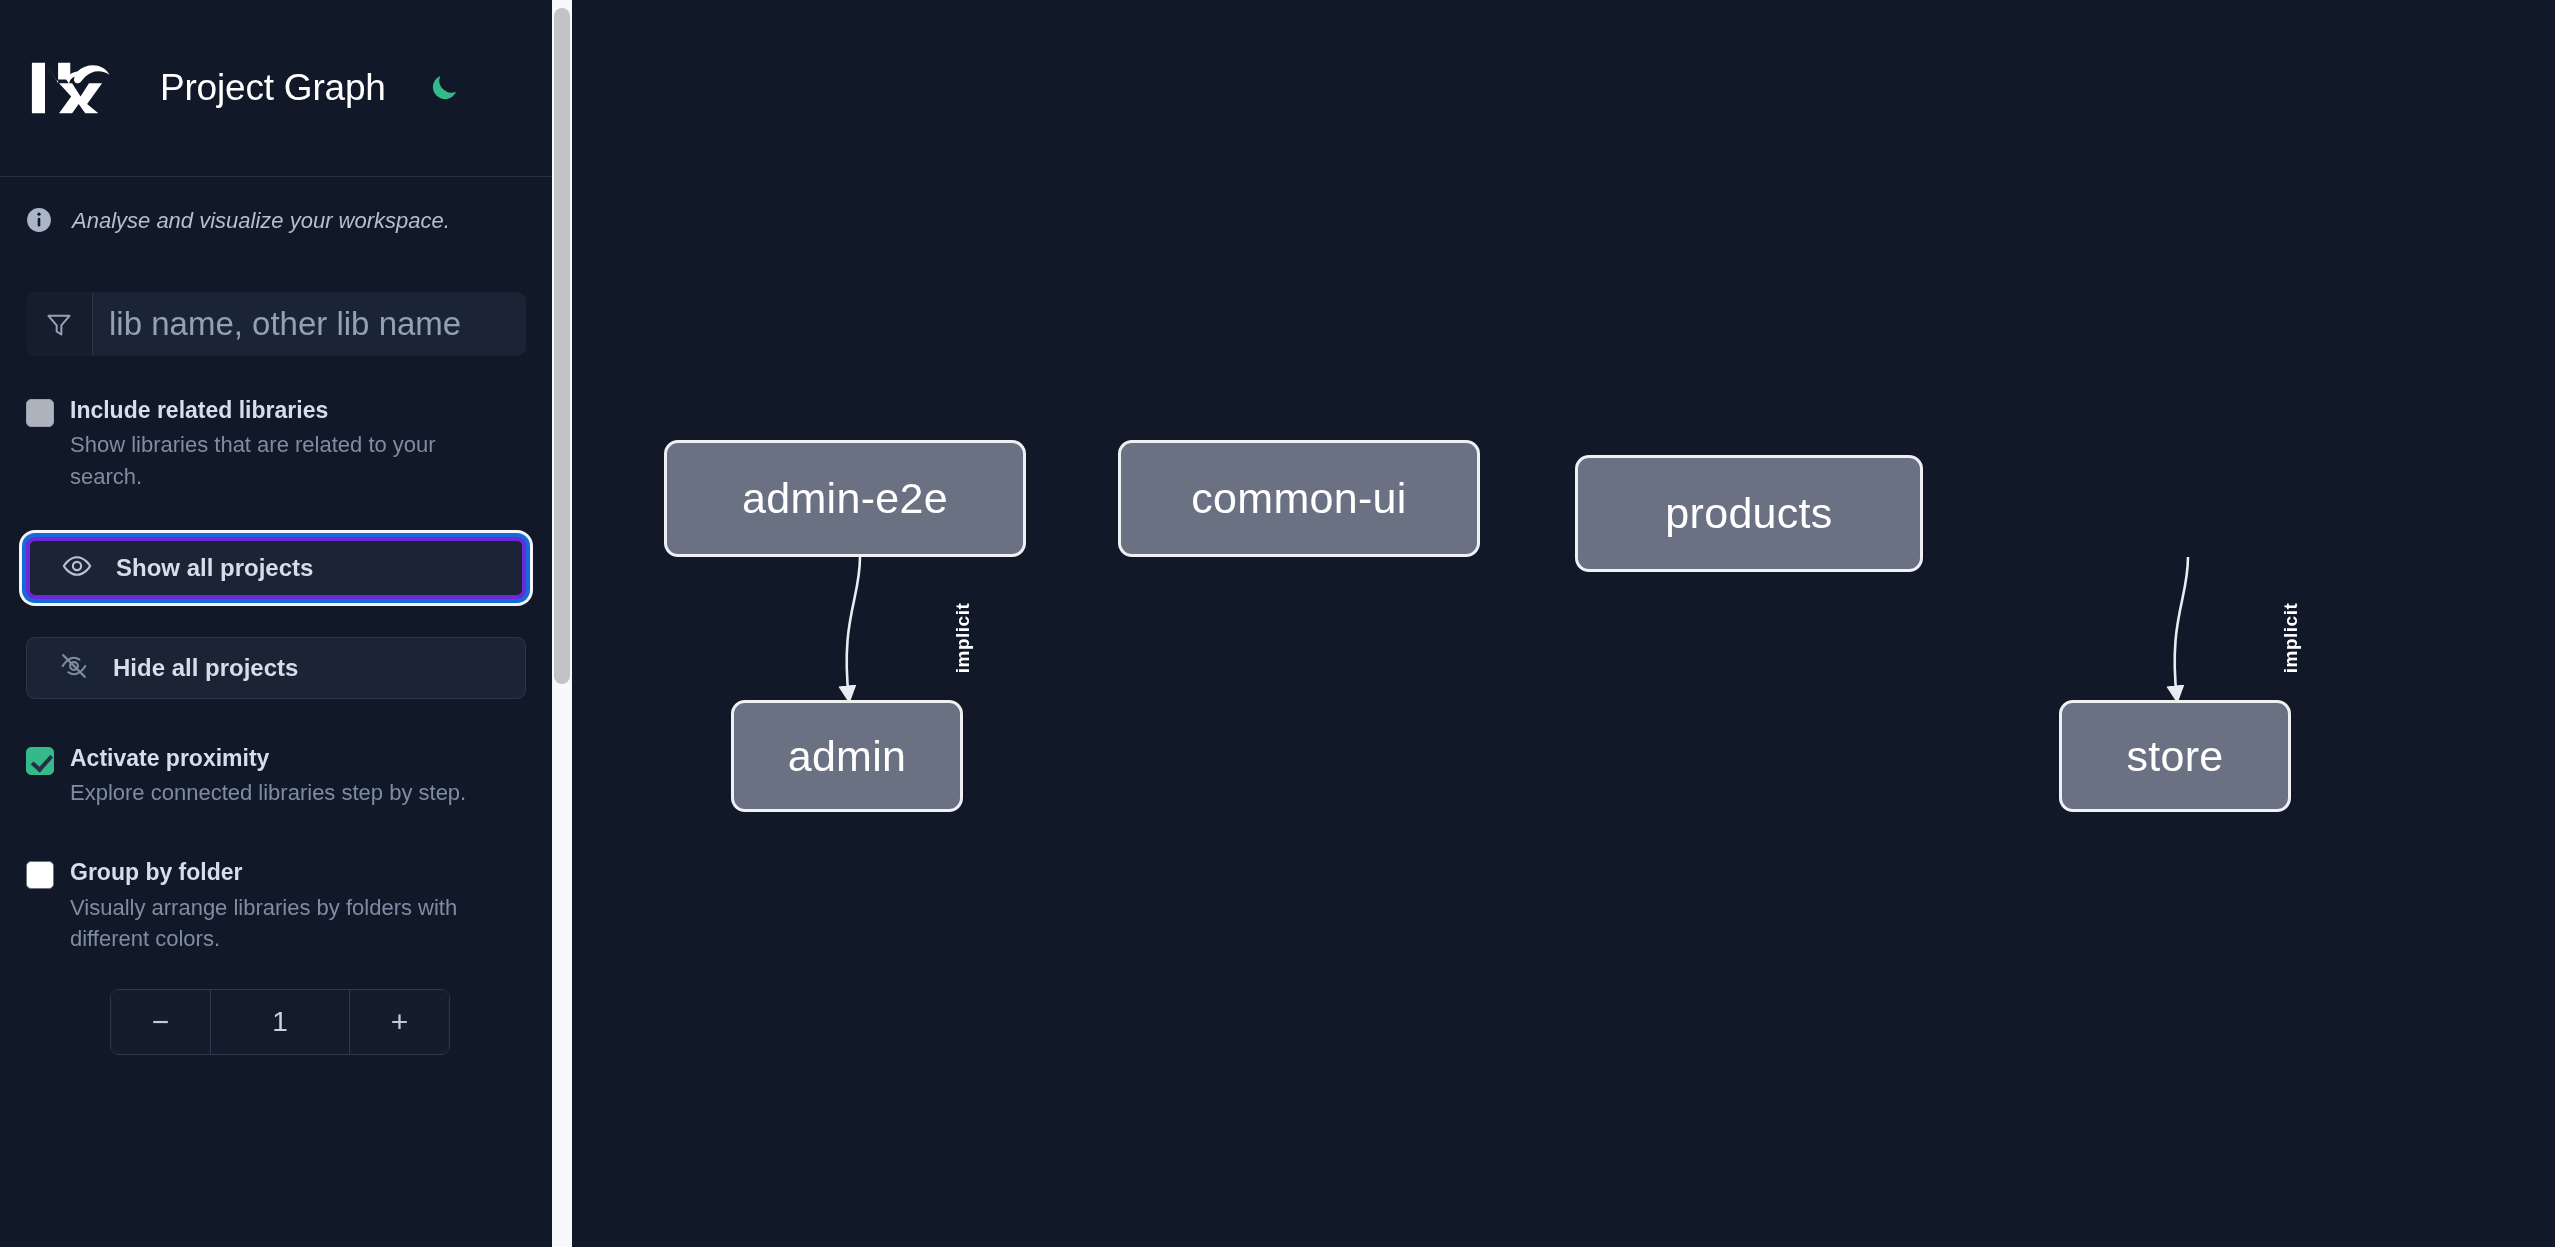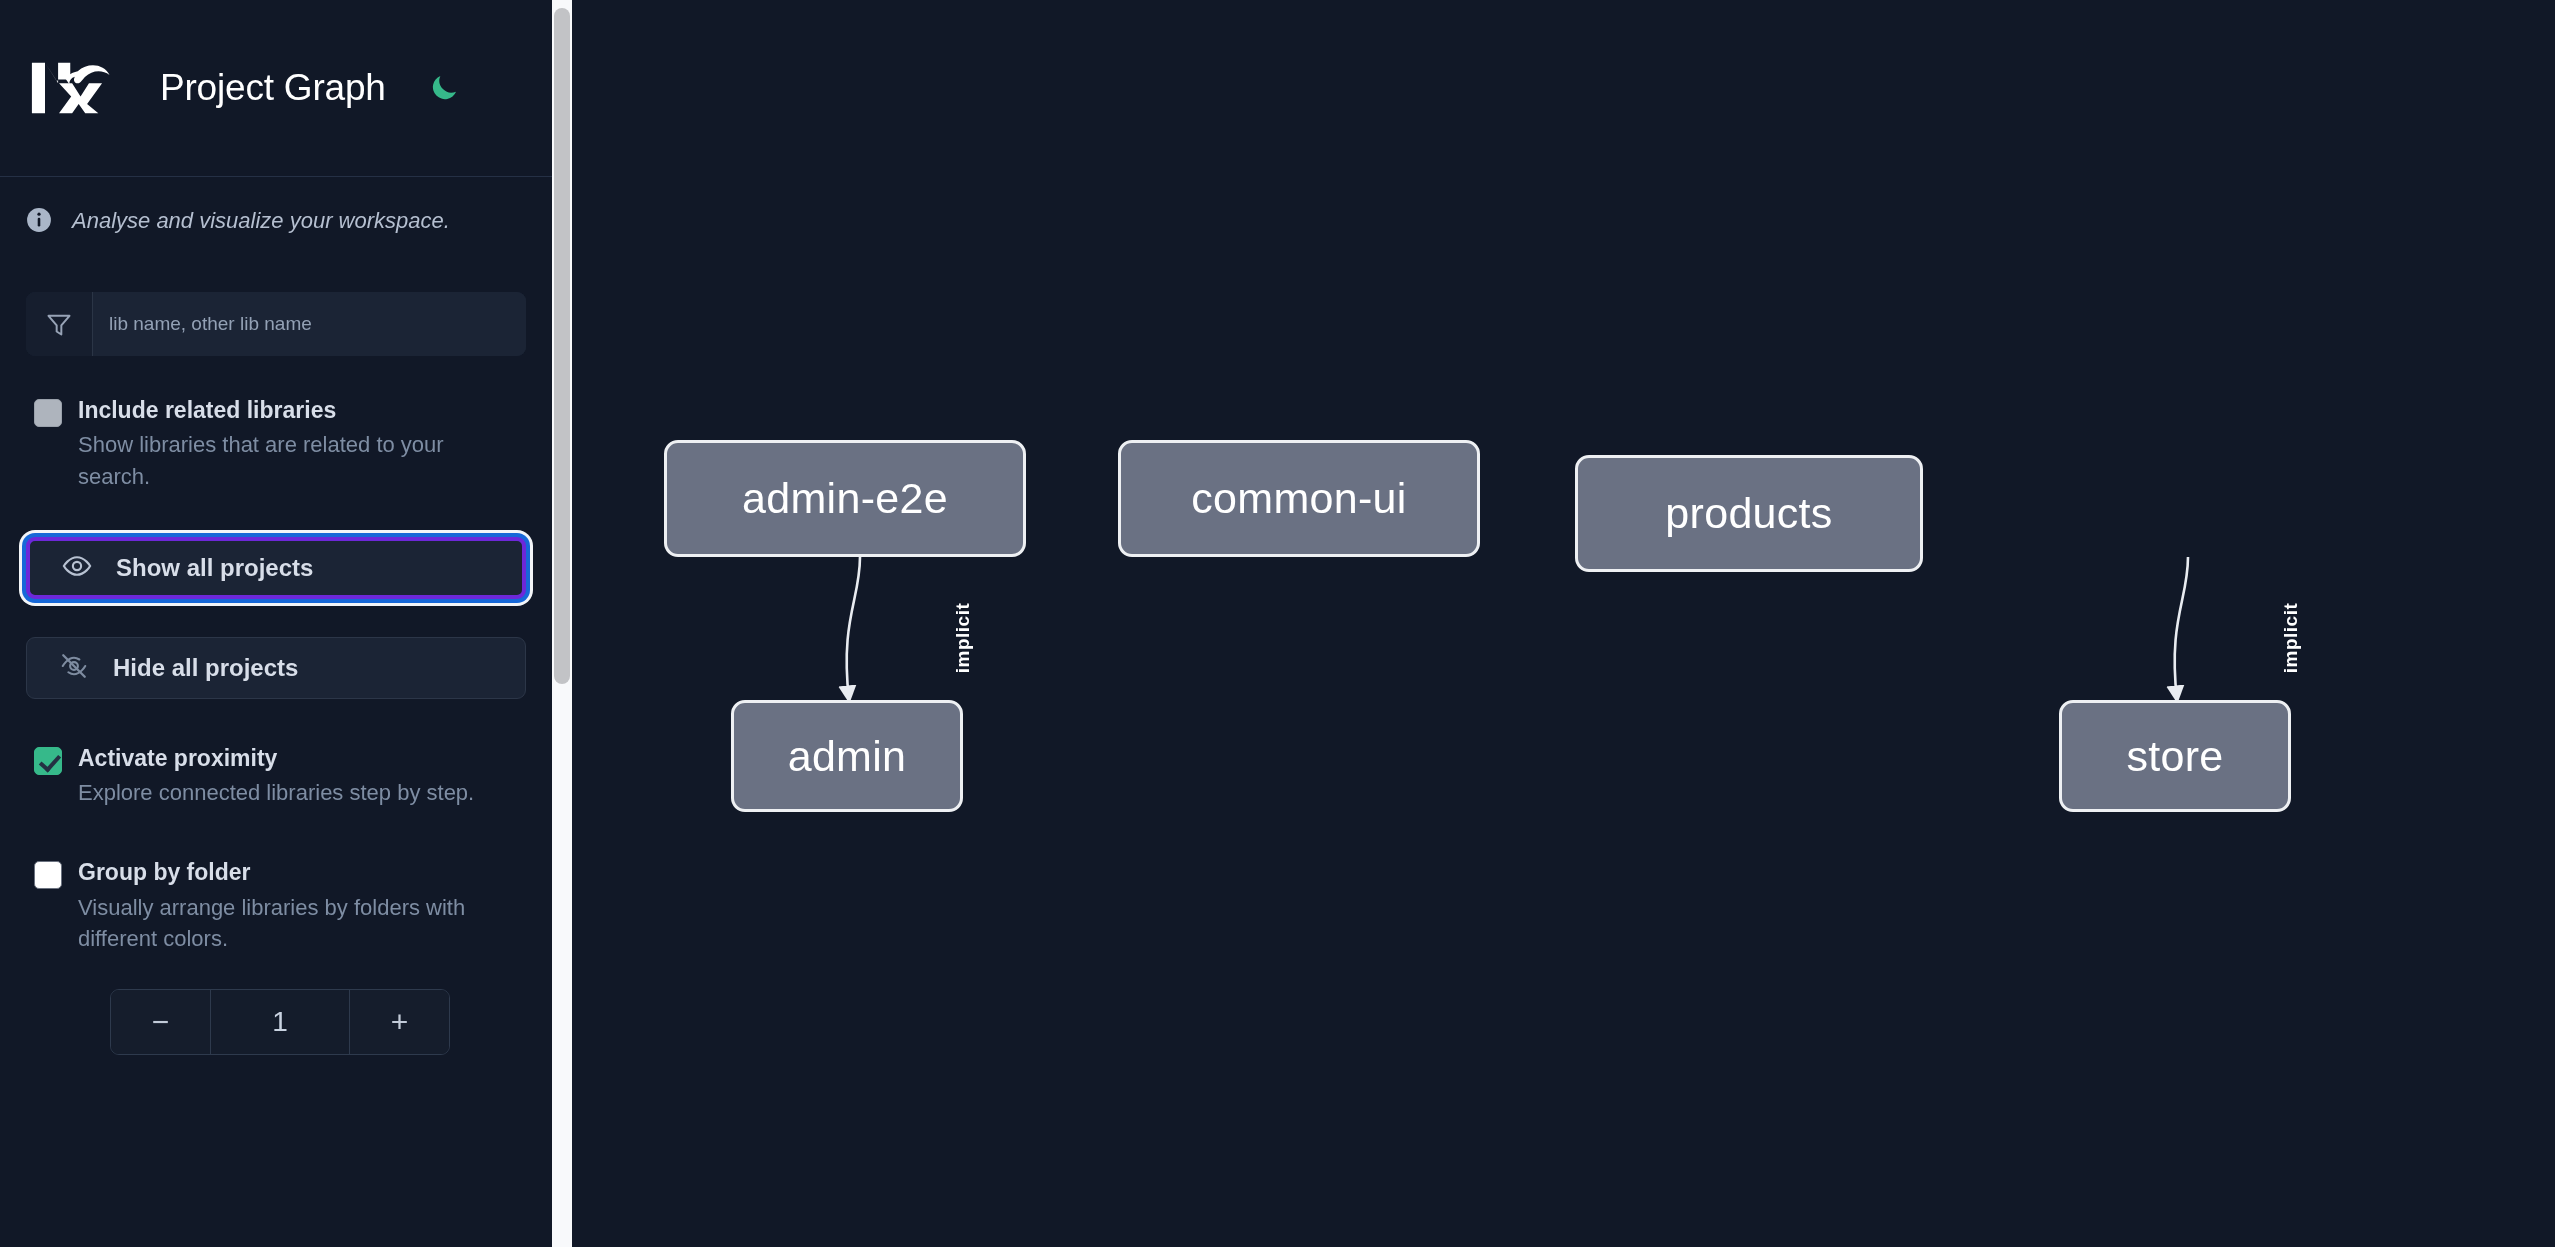--- a/index.html
+++ b/index.html
@@ -98,30 +98,30 @@
     background: #161e2e;
     border-right: 1px solid #2b3546;
     flex: 0 0 auto;
   }
   .filter-input {
     flex: 1 1 auto;
     background: #1b2435;
     border: 0;
     outline: none;
     color: #e5e9f0;
-    font-size: 19px;
+    font-size: 33px;
     font-family: "Liberation Sans", sans-serif;
     padding: 0 16px;
   }
   .filter-input::placeholder { color: #93a1b5; opacity: 1; }
 
   
   .check-block {
     display: flex;
-    padding: 0 34px;
+    padding: 0 26px;
     gap: 16px;
   }
   .cb-include { margin-top: 38px; }
   .cb-group   { margin-top: 48px; }
   .cb-prox    { margin-top: 43px; }
 
   .cbox {
     width: 28px; height: 28px;
     border-radius: 5px;
     flex: 0 0 auto;

